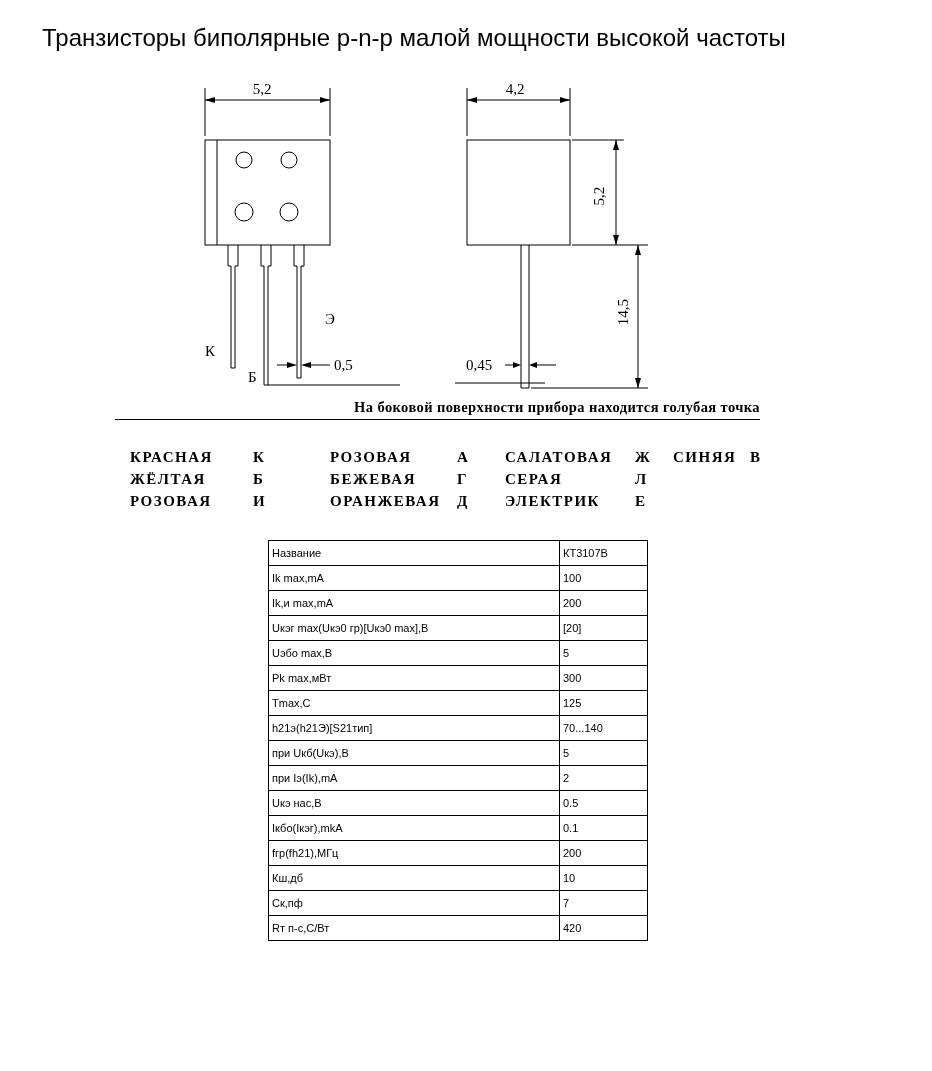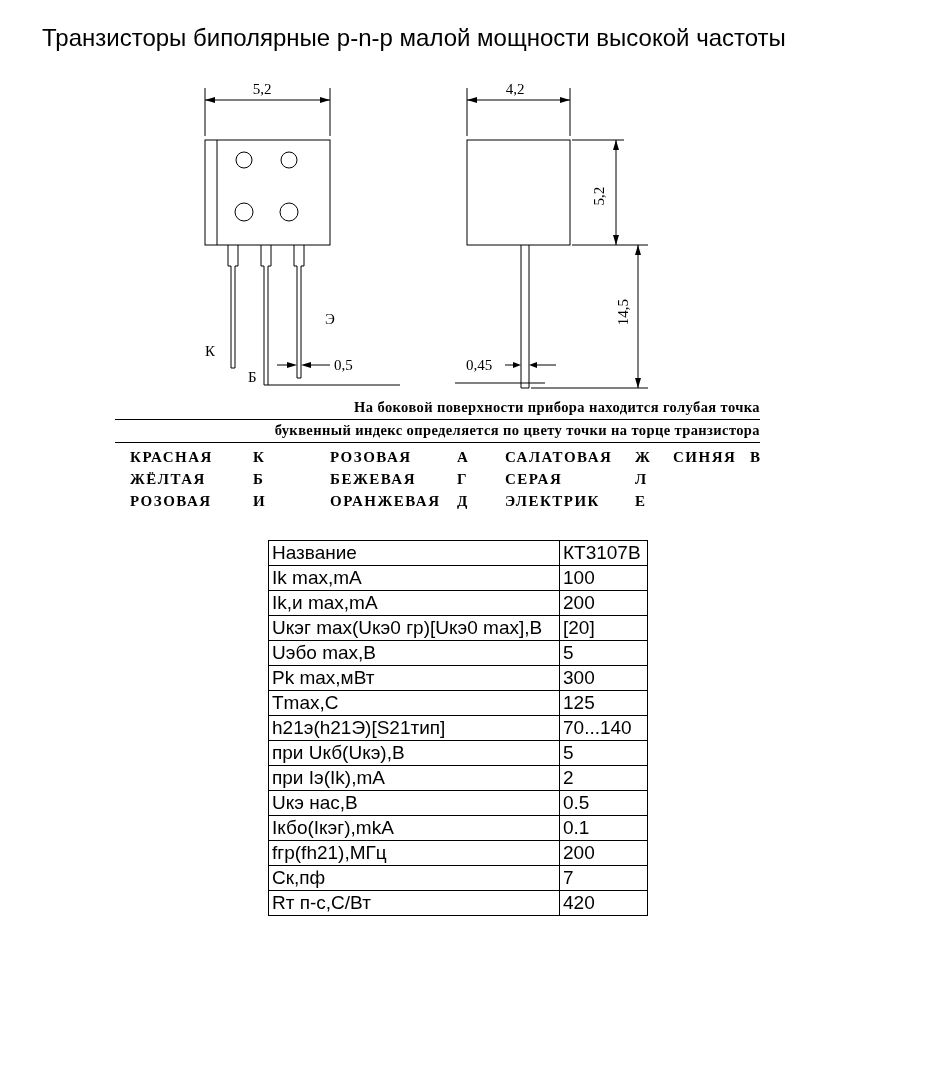--- a/index.html
+++ b/index.html
@@ -11,21 +11,21 @@
   svg text{font-family:"Liberation Serif",serif;font-size:15px;fill:#000;stroke:none;}
   .notes{position:absolute;left:115px;top:399px;width:645px;text-align:right;
          font-family:"Liberation Serif",serif;font-weight:700;font-size:14.5px;letter-spacing:.4px;}
   .notes .note-line{border-bottom:1px solid #000;padding-bottom:3px;margin-bottom:2px;}
   .color-table{position:absolute;left:118px;top:449px;display:grid;
         grid-template-columns:123px 77px 127px 48px 130px 38px 77px 40px;
         grid-auto-rows:22px;font-family:"Liberation Serif",serif;font-weight:700;
         font-size:15px;letter-spacing:1.5px;}
   .color-table .cell{white-space:nowrap;margin-left:12px;}
   .param-table{position:absolute;left:268px;top:540px;border-collapse:collapse;
-        font-family:"Liberation Sans",sans-serif;font-size:19px;}
+        font-family:"Liberation Sans",sans-serif;font-size:11px;}
   .param-table td{border:1px solid #000;height:24px;padding:0 4px 0 3px;white-space:nowrap;}
   .param-table td.name{width:283px;}
   .param-table td.value{width:80px;}
 </style>
 </head>
 <body>
 
 <div class="page">
 
   <h1 class="title">Транзисторы биполярные p-n-p малой мощности высокой частоты</h1>
@@ -142,21 +142,20 @@
         <polygon points="529,295 537,292 537,298" fill="#000" stroke="none"></polygon>
         <line x1="537" y1="295" x2="556" y2="295"></line>
         <text x="466" y="300">0,45</text>
         <line x1="455" y1="313" x2="545" y2="313"></line>
       </g>
     </g>
   </svg>
 
   <div class="notes">
     <div class="note-line">На боковой поверхности прибора находится  голубая точка</div>
-    <div class="note-line">буквенный индекс определяется по цвету точки на торце транзистора</div>
   </div>
 
   <div class="color-table">
     <div class="cell">КРАСНАЯ</div>
     <div class="cell">К</div>
     <div class="cell">РОЗОВАЯ</div>
     <div class="cell">А</div>
     <div class="cell">САЛАТОВАЯ</div>
     <div class="cell">Ж</div>
     <div class="cell">СИНЯЯ</div>
@@ -229,20 +228,24 @@
       </tr>
       <tr>
         <td class="name">Iкбо(Iкэг),mkA</td>
         <td class="value">0.1</td>
       </tr>
       <tr>
         <td class="name">fгр(fh21),МГц</td>
         <td class="value">200</td>
       </tr>
       <tr>
+        <td class="name">Кш,дб</td>
+        <td class="value">10</td>
+      </tr>
+      <tr>
         <td class="name">Ск,пф</td>
         <td class="value">7</td>
       </tr>
       <tr>
         <td class="name">Rт п-с,С/Вт</td>
         <td class="value">420</td>
       </tr>
     </tbody>
   </table>
 

